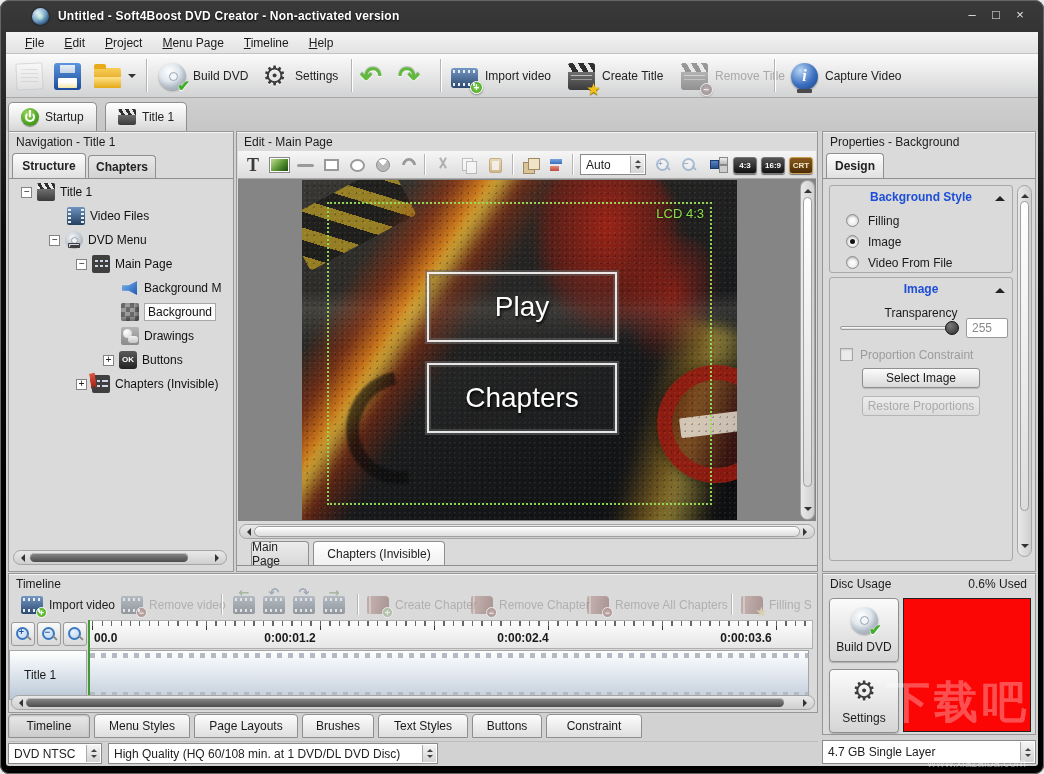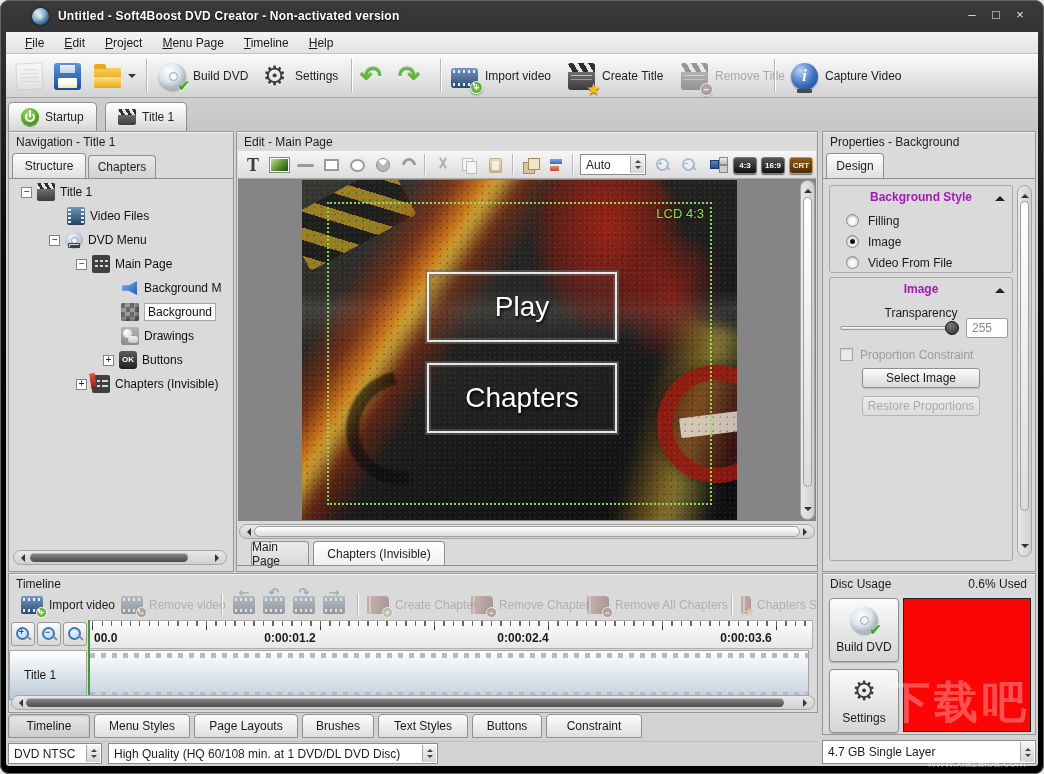--- a/index.html
+++ b/index.html
@@ -58,21 +58,21 @@
   .tabrow{position:absolute;left:0;top:66px;width:100%;height:33px;background:linear-gradient(#cfcfcf,#c6c6c6);}
   .ttab{position:absolute;bottom:0;height:29px;background:linear-gradient(#ffffff,#e4e4e4 70%,#d6d6d6);border:1px solid #8f8f8f;border-bottom:none;border-radius:5px 5px 0 0;display:flex;align-items:center;gap:6px;padding:0 12px;font-size:12px;color:#222;box-shadow:inset 0 1px 0 #fff;}
   .i-power{position:relative;width:18px;height:18px;border-radius:50%;background:radial-gradient(circle at 40% 32%,#a5e06a,#51a722 55%,#2f7a12);box-shadow:0 1px 1px rgba(0,0,0,.4);}
   .i-power::before{content:"";position:absolute;inset:4px;border:2px solid #fff;border-radius:50%;border-top-color:transparent;}
   .i-power::after{content:"";position:absolute;top:2px;left:50%;width:2px;height:7px;margin-left:-1px;background:#fff;}
   .i-clap-s{position:relative;width:18px;height:16px;background:linear-gradient(#8a8a8a,#3a3a3a);border-radius:2px;}
   .i-clap-s::before{content:"";position:absolute;left:0;right:0;top:0;height:6px;border-radius:2px 2px 0 0;background:repeating-linear-gradient(60deg,#e8e8e8 0 3px,#2e2e2e 3px 6px);}
   
   .panel{position:absolute;background:#dadada;border:1px solid #979797;box-shadow:inset 0 1px 0 rgba(255,255,255,.7);}
   .phead{position:absolute;left:7px;top:3px;font-size:12px;color:#1c1c1c;}
-  .stab{position:absolute;height:25px;background:linear-gradient(#fdfdfd,#e0e0e0);border:1px solid #8f8f8f;border-bottom:none;border-radius:4px 4px 0 0;font-size:12px;color:#222;display:flex;align-items:center;justify-content:center;}
+  .stab{position:absolute;height:25px;background:linear-gradient(#fdfdfd,#e0e0e0);border:1px solid #8f8f8f;border-bottom:none;border-radius:4px 4px 0 0;font-size:12px;color:#222;display:flex;align-items:center;justify-content:center;font-weight:bold;}
   .stab.off{background:linear-gradient(#e8e8e8,#d2d2d2);height:23px;}
   .tabline{position:absolute;left:0;width:100%;height:1px;background:#8f8f8f;}
   
   .trow{position:absolute;left:0;width:100%;height:24px;display:flex;align-items:center;gap:5px;font-size:12px;color:#111;}
   .exp{width:11px;height:11px;background:#fff;border:1px solid #848484;font:10px/9px "Liberation Mono",monospace;text-align:center;color:#222;flex:0 0 auto;}
   .ti{position:relative;width:18px;height:18px;flex:0 0 auto;}
   .tlabel{white-space:nowrap;}
   .tlabel.sel{background:#fbfbfb;border:1px solid #a8a8a8;padding:1px 3px;}
   .i-film-s{background:linear-gradient(#6e93c0,#24405f);border-radius:2px;}
   .i-film-s::before{content:"";position:absolute;left:1px;top:2px;bottom:2px;width:3px;background:repeating-linear-gradient(#e8eef6 0 2px,transparent 2px 4px);}
@@ -157,21 +157,21 @@
   .fx-graffiti{position:absolute;left:45px;top:190px;width:110px;height:115px;border:13px solid rgba(8,8,8,.6);border-radius:50%;border-top-color:transparent;border-right-color:transparent;transform:rotate(35deg);filter:blur(1px);}
   .fx-sign{position:absolute;left:355px;top:185px;width:118px;height:118px;border-radius:50%;border:15px solid rgba(148,26,16,.88);background:rgba(110,18,10,.38);box-shadow:0 0 14px rgba(0,0,0,.5);}
   .fx-sign::after{content:"";position:absolute;left:8px;right:8px;top:50%;height:20px;margin-top:-10px;background:rgba(232,226,214,.82);transform:rotate(-7deg);border-radius:2px;}
   .safe{position:absolute;left:25px;top:22px;right:25px;bottom:15px;border:2px dotted rgba(150,222,90,.95);}
   .lcdlbl{position:absolute;right:6px;top:2px;font-size:13px;color:#8ce04a;text-shadow:0 0 3px rgba(0,0,0,.9);}
   .menu-btn{position:absolute;left:125px;width:190px;height:70px;border:2px solid rgba(248,248,248,.92);box-shadow:0 0 0 2px rgba(110,110,110,.55),inset 0 0 0 2px rgba(110,110,110,.45);background:rgba(70,70,70,.15);color:#fff;font-size:28px;display:flex;align-items:center;justify-content:center;text-shadow:1px 2px 3px rgba(0,0,0,.95);}
   
   .ptab{position:absolute;height:24px;border:1px solid #8f8f8f;border-bottom:none;border-radius:4px 4px 0 0;font-size:12px;color:#222;display:flex;align-items:center;justify-content:center;}
   
   .gbox{position:absolute;left:6px;right:22px;border:1px solid #a8a8a8;border-radius:3px;background:#dadada;}
-  .gtitle{position:absolute;left:0;right:0;top:4px;text-align:center;font-size:12px;font-weight:bold;color:#a21caf;}
+  .gtitle{position:absolute;left:0;right:0;top:4px;text-align:center;font-size:12px;font-weight:bold;color:#1d4ed8;}
   .gcoll{position:absolute;right:7px;top:7px;width:0;height:0;border:5px solid transparent;border-bottom-color:#222;margin-top:-2px;}
   .radio{position:absolute;width:13px;height:13px;border-radius:50%;background:radial-gradient(#fff,#e2e2e2);border:1px solid #8a8a8a;box-shadow:inset 0 1px 2px rgba(0,0,0,.25);}
   .radio.on::after{content:"";position:absolute;left:3px;top:3px;width:5px;height:5px;border-radius:50%;background:#111;}
   .rlabel{position:absolute;font-size:12px;color:#1a1a1a;}
   .chk{position:absolute;width:13px;height:13px;background:#ececec;border:1px solid #a5a5a5;box-shadow:inset 0 1px 2px rgba(0,0,0,.15);}
   .slider{position:absolute;height:4px;background:linear-gradient(#fff,#d8d8d8);border:1px solid #9a9a9a;border-radius:2px;}
   .knob{position:absolute;top:-6px;width:14px;height:14px;border-radius:50%;background:radial-gradient(circle at 35% 30%,#7a7a7a,#2c2c2c);border:1px solid #111;}
   .vbox{position:absolute;background:#fff;border:1px solid #9a9a9a;border-radius:2px;font-size:12px;color:#8a8a8a;display:flex;align-items:center;padding-left:5px;}
   .pbtn{position:absolute;background:linear-gradient(#fbfbfb,#d9d9d9);border:1px solid #8f8f8f;border-radius:3px;font-size:12px;color:#1a1a1a;display:flex;align-items:center;justify-content:center;box-shadow:0 1px 1px rgba(0,0,0,.15);}
   .pbtn.dis{color:#ababab;background:linear-gradient(#ececec,#dcdcdc);border-color:#b5b5b5;box-shadow:none;}
@@ -547,21 +547,21 @@
             <span class="sico i-book">
               <span class="badge2" style="background:radial-gradient(#e06a5e,#a92317)">−</span>
             </span>
             <span>Remove All Chapters</span>
           </div>
       <div class="esep" style="left:722px;top:20px"></div>
       <div class="tlbtn dis" style="left:732px;overflow:hidden;width:76px">
             <span class="sico i-book">
               <span class="badge2 " style="background:transparent;border:none;color:#f2c117;font-size:12px">★</span>
             </span>
-            <span style="white-space:nowrap">Chapters S</span>
+            <span style="white-space:nowrap">Filling S</span>
           </div>
 
       <div class="zbtn" style="left:2px">
             <span class="zmag">
               <b>+</b>
             </span>
           </div>
       <div class="zbtn" style="left:28px">
             <span class="zmag">
               <b>−</b>

